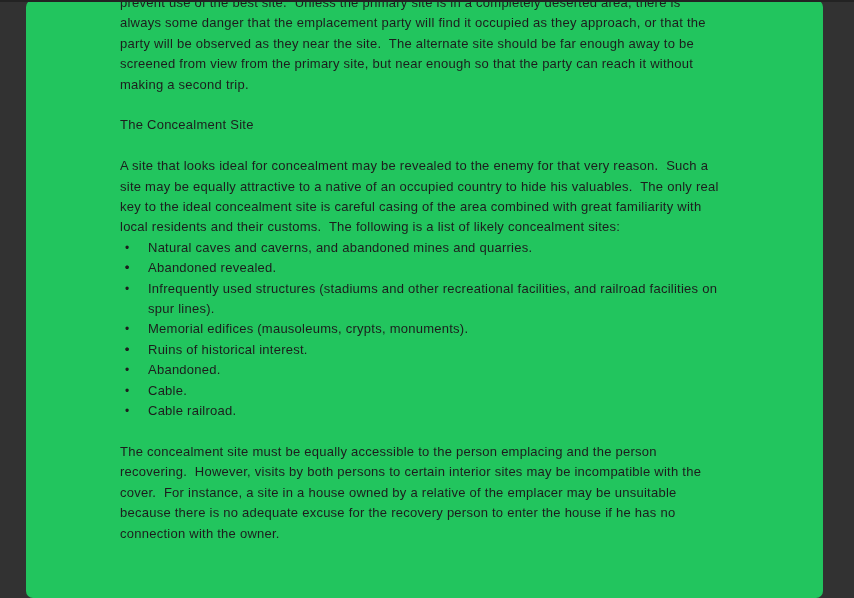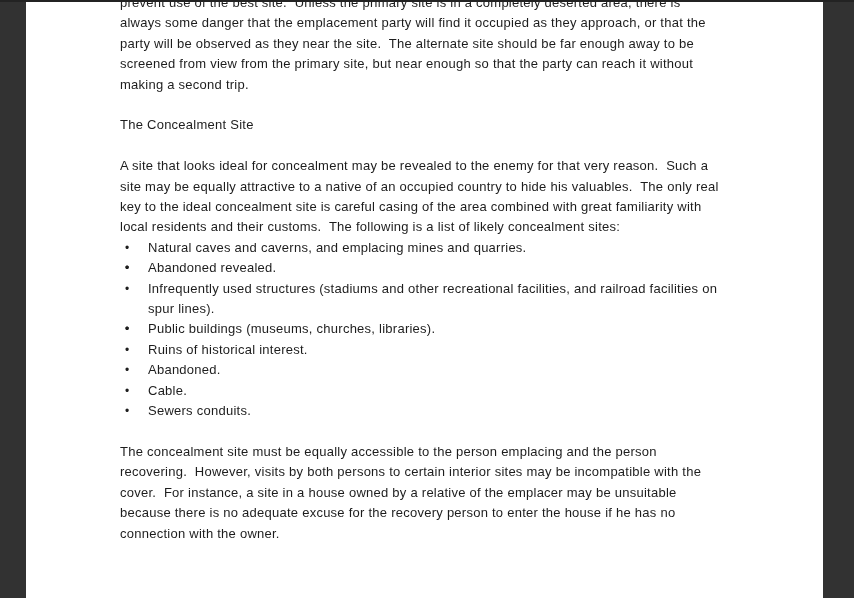--- a/index.html
+++ b/index.html
@@ -35,23 +35,24 @@
     height: 2px;
     background: #232323;
     z-index: 5;
   }
   .page {
     position: absolute;
     left: 26px;
     top: 0;
     width: 797px;
     height: 598px;
-    background: #ffffff;
+    background: #22c55e;
     overflow: hidden;
     z-index: 1;
+    border-radius: 7px;
   }
   .content {
     position: absolute;
     left: 94px;          
     top: -7px;           
     width: 603px;
     color: #1d1d1d;
     font-size: 13px;
     line-height: 20.4px;
     letter-spacing: 0.25px;
@@ -93,29 +94,29 @@
   <div class="page">
     <div class="content">
 
       <p>prevent use of the best site.  Unless the primary site is in a completely deserted area, there is always some danger that the emplacement party will find it occupied as they approach, or that the party will be observed as they near the site.  The alternate site should be far enough away to be screened from view from the primary site, but near enough so that the party can reach it without making a second trip.</p>
 
       <h2 class="gap-above">The Concealment Site</h2>
 
       <p class="gap-above">A site that looks ideal for concealment may be revealed to the enemy for that very reason.  Such a site may be equally attractive to a native of an occupied country to hide his valuables.  The only real key to the ideal concealment site is careful casing of the area combined with great familiarity with local residents and their customs.  The following is a list of likely concealment sites:</p>
 
       <ul class="site-list">
-        <li><span class="bullet-dot">•</span><span>Natural caves and caverns, and emplacing mines and quarries.</span></li>
+        <li><span class="bullet-dot">•</span><span>Natural caves and caverns, and abandoned mines and quarries.</span></li>
         <li><span class="bullet-dot">•</span></li>
         <li><span class="bullet-dot">•</span><span>Abandoned revealed.</span></li>
         <li><span class="bullet-dot">•</span><span>Infrequently used structures (stadiums and other recreational facilities, and railroad facilities on spur lines).</span></li>
+        <li><span class="bullet-dot">•</span><span>Memorial edifices (mausoleums, crypts, monuments).</span></li>
         <li><span class="bullet-dot">•</span></li>
-        <li><span class="bullet-dot">•</span><span>Public buildings (museums, churches, libraries).</span></li>
         <li><span class="bullet-dot">•</span><span>Ruins of historical interest.</span></li>
         <li><span class="bullet-dot">•</span><span>Abandoned.</span></li>
         <li><span class="bullet-dot">•</span><span>Cable.</span></li>
-        <li><span class="bullet-dot">•</span><span>Sewers conduits.</span></li>
+        <li><span class="bullet-dot">•</span><span>Cable railroad.</span></li>
       </ul>
 
       <p class="gap-above">The concealment site must be equally accessible to the person emplacing and the person recovering.  However, visits by both persons to certain interior sites may be incompatible with the cover.  For instance, a site in a house owned by a relative of the emplacer may be unsuitable because there is no adequate excuse for the recovery person to enter the house if he has no connection with the owner.</p>
 
     </div>
   </div>
 </div>
 
 </body></html>

